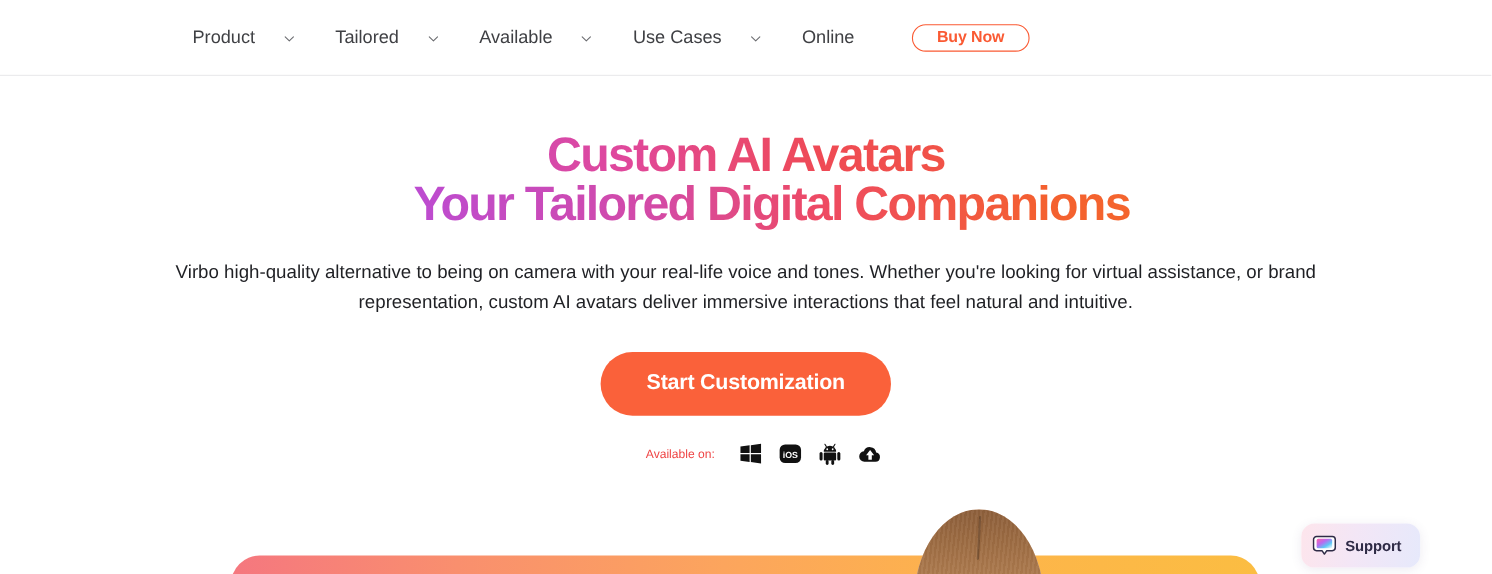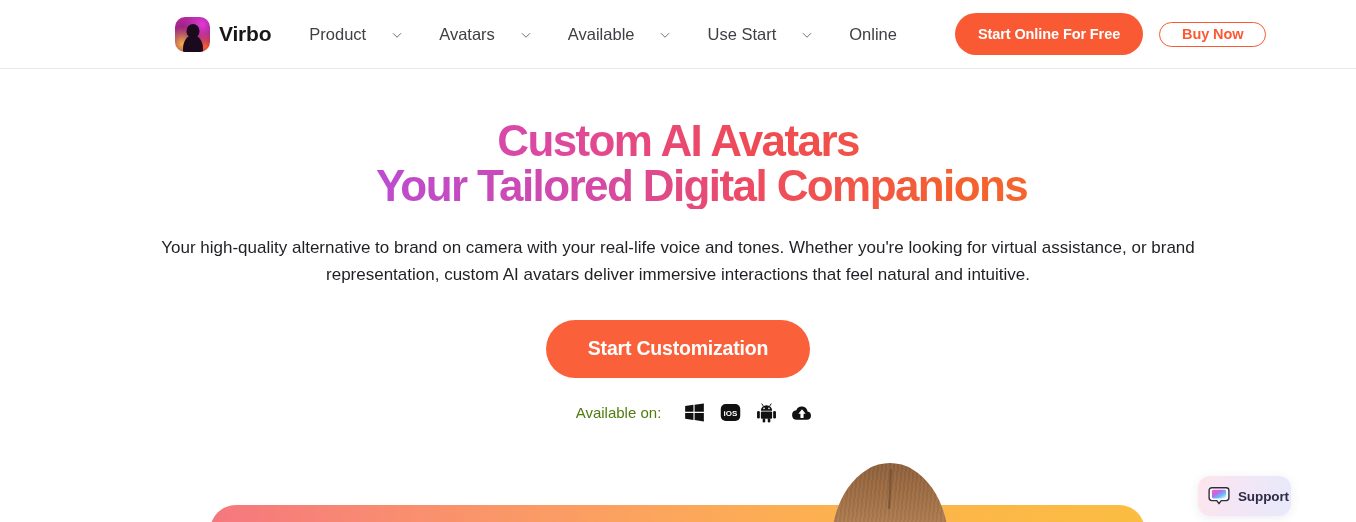--- a/index.html
+++ b/index.html
@@ -180,22 +180,22 @@
   }
 
   .available {
     margin-top: 24px;
     display: flex;
     align-items: center;
     justify-content: center;
     gap: 14px;
   }
   .available-label {
-    font-size: 15px;
-    color: #4d7c0f;
+    font-size: 11px;
+    color: #ef4444;
     margin-right: 8px;
     margin-left: 33px;
   }
   .plat-icon {
     width: 22px; height: 22px;
     display: flex;
     align-items: center;
     justify-content: center;
     cursor: pointer;
   }
@@ -263,21 +263,21 @@
 
   
   .support {
     position: absolute;
     right: 65px;
     top: 476px;
     height: 40px;
     display: flex;
     align-items: center;
     gap: 8px;
-    padding: 0 2px 0 10px;
+    padding: 0 17px 0 10px;
     border-radius: 12px;
     background: linear-gradient(100deg, #fde5ec 0%, #f3e6f6 45%, #e6e9fb 100%);
     box-shadow: 0 2px 10px rgba(80,60,120,0.10);
     cursor: pointer;
     z-index: 30;
   }
   .support-icon { width: 22px; height: 22px; }
   .support-icon svg { display: block; }
   .support-label {
     font-size: 13.5px;
@@ -287,77 +287,72 @@
   }
 </style>
 </head>
 <body>
 
 <div class="page">
 
   <div class="header">
     <div class="nav-inner">
 
-      <div class="brand">
-        <div class="brand-logo"></div>
-        <div class="brand-name">Virbo</div>
-      </div>
 
       <div class="nav-item">
         <span>Product</span>
         <span class="chev">
           <svg viewBox="0 0 16 16" width="12" height="12">
               <path d="M3 6 L8 11 L13 6" fill="none" stroke="#6b6c70" stroke-width="1.3" stroke-linecap="round" stroke-linejoin="round"></path>
             </svg>
         </span>
       </div>
 
       <div class="nav-item">
-        <span>Avatars</span>
+        <span>Tailored</span>
         <span class="chev">
           <svg viewBox="0 0 16 16" width="12" height="12">
               <path d="M3 6 L8 11 L13 6" fill="none" stroke="#6b6c70" stroke-width="1.3" stroke-linecap="round" stroke-linejoin="round"></path>
             </svg>
         </span>
       </div>
 
       <div class="nav-item">
         <span>Available</span>
         <span class="chev">
           <svg viewBox="0 0 16 16" width="12" height="12">
               <path d="M3 6 L8 11 L13 6" fill="none" stroke="#6b6c70" stroke-width="1.3" stroke-linecap="round" stroke-linejoin="round"></path>
             </svg>
         </span>
       </div>
 
       <div class="nav-item">
-        <span>Use Start</span>
+        <span>Use Cases</span>
         <span class="chev">
           <svg viewBox="0 0 16 16" width="12" height="12">
               <path d="M3 6 L8 11 L13 6" fill="none" stroke="#6b6c70" stroke-width="1.3" stroke-linecap="round" stroke-linejoin="round"></path>
             </svg>
         </span>
       </div>
 
       <div class="nav-item">
         <span>Online</span>
       </div>
 
-      <button class="btn-primary">Start Online For Free</button>
       <button class="btn-outline">Buy Now</button>
     </div>
   </div>
 
   <div class="hero">
     <h1 class="hero-title">
       <span class="hero-line">Custom AI Avatars</span>
       <span class="hero-line line2">Your Tailored Digital Companions</span>
     </h1>
 
-    <p class="hero-sub">Your high-quality alternative to brand on camera with your real-life voice and tones. Whether you're looking for virtual assistance, or brand representation, custom AI avatars deliver immersive interactions that feel natural and intuitive.</p>
+    <p class="hero-sub">Virbo high-quality alternative to being on camera with your real-life voice and tones. Whether you're looking for virtual assistance, or brand representation, custom AI avatars deliver immersive interactions that feel natural and intuitive.</p>
 
     <div class="cta-wrap">
       <button class="btn-cta">Start Customization</button>
     </div>
 
     <div class="available">
       <span class="available-label">Available on:</span>
 
       <span class="plat-icon">
         <svg viewBox="0 0 22 22" width="21" height="21">

